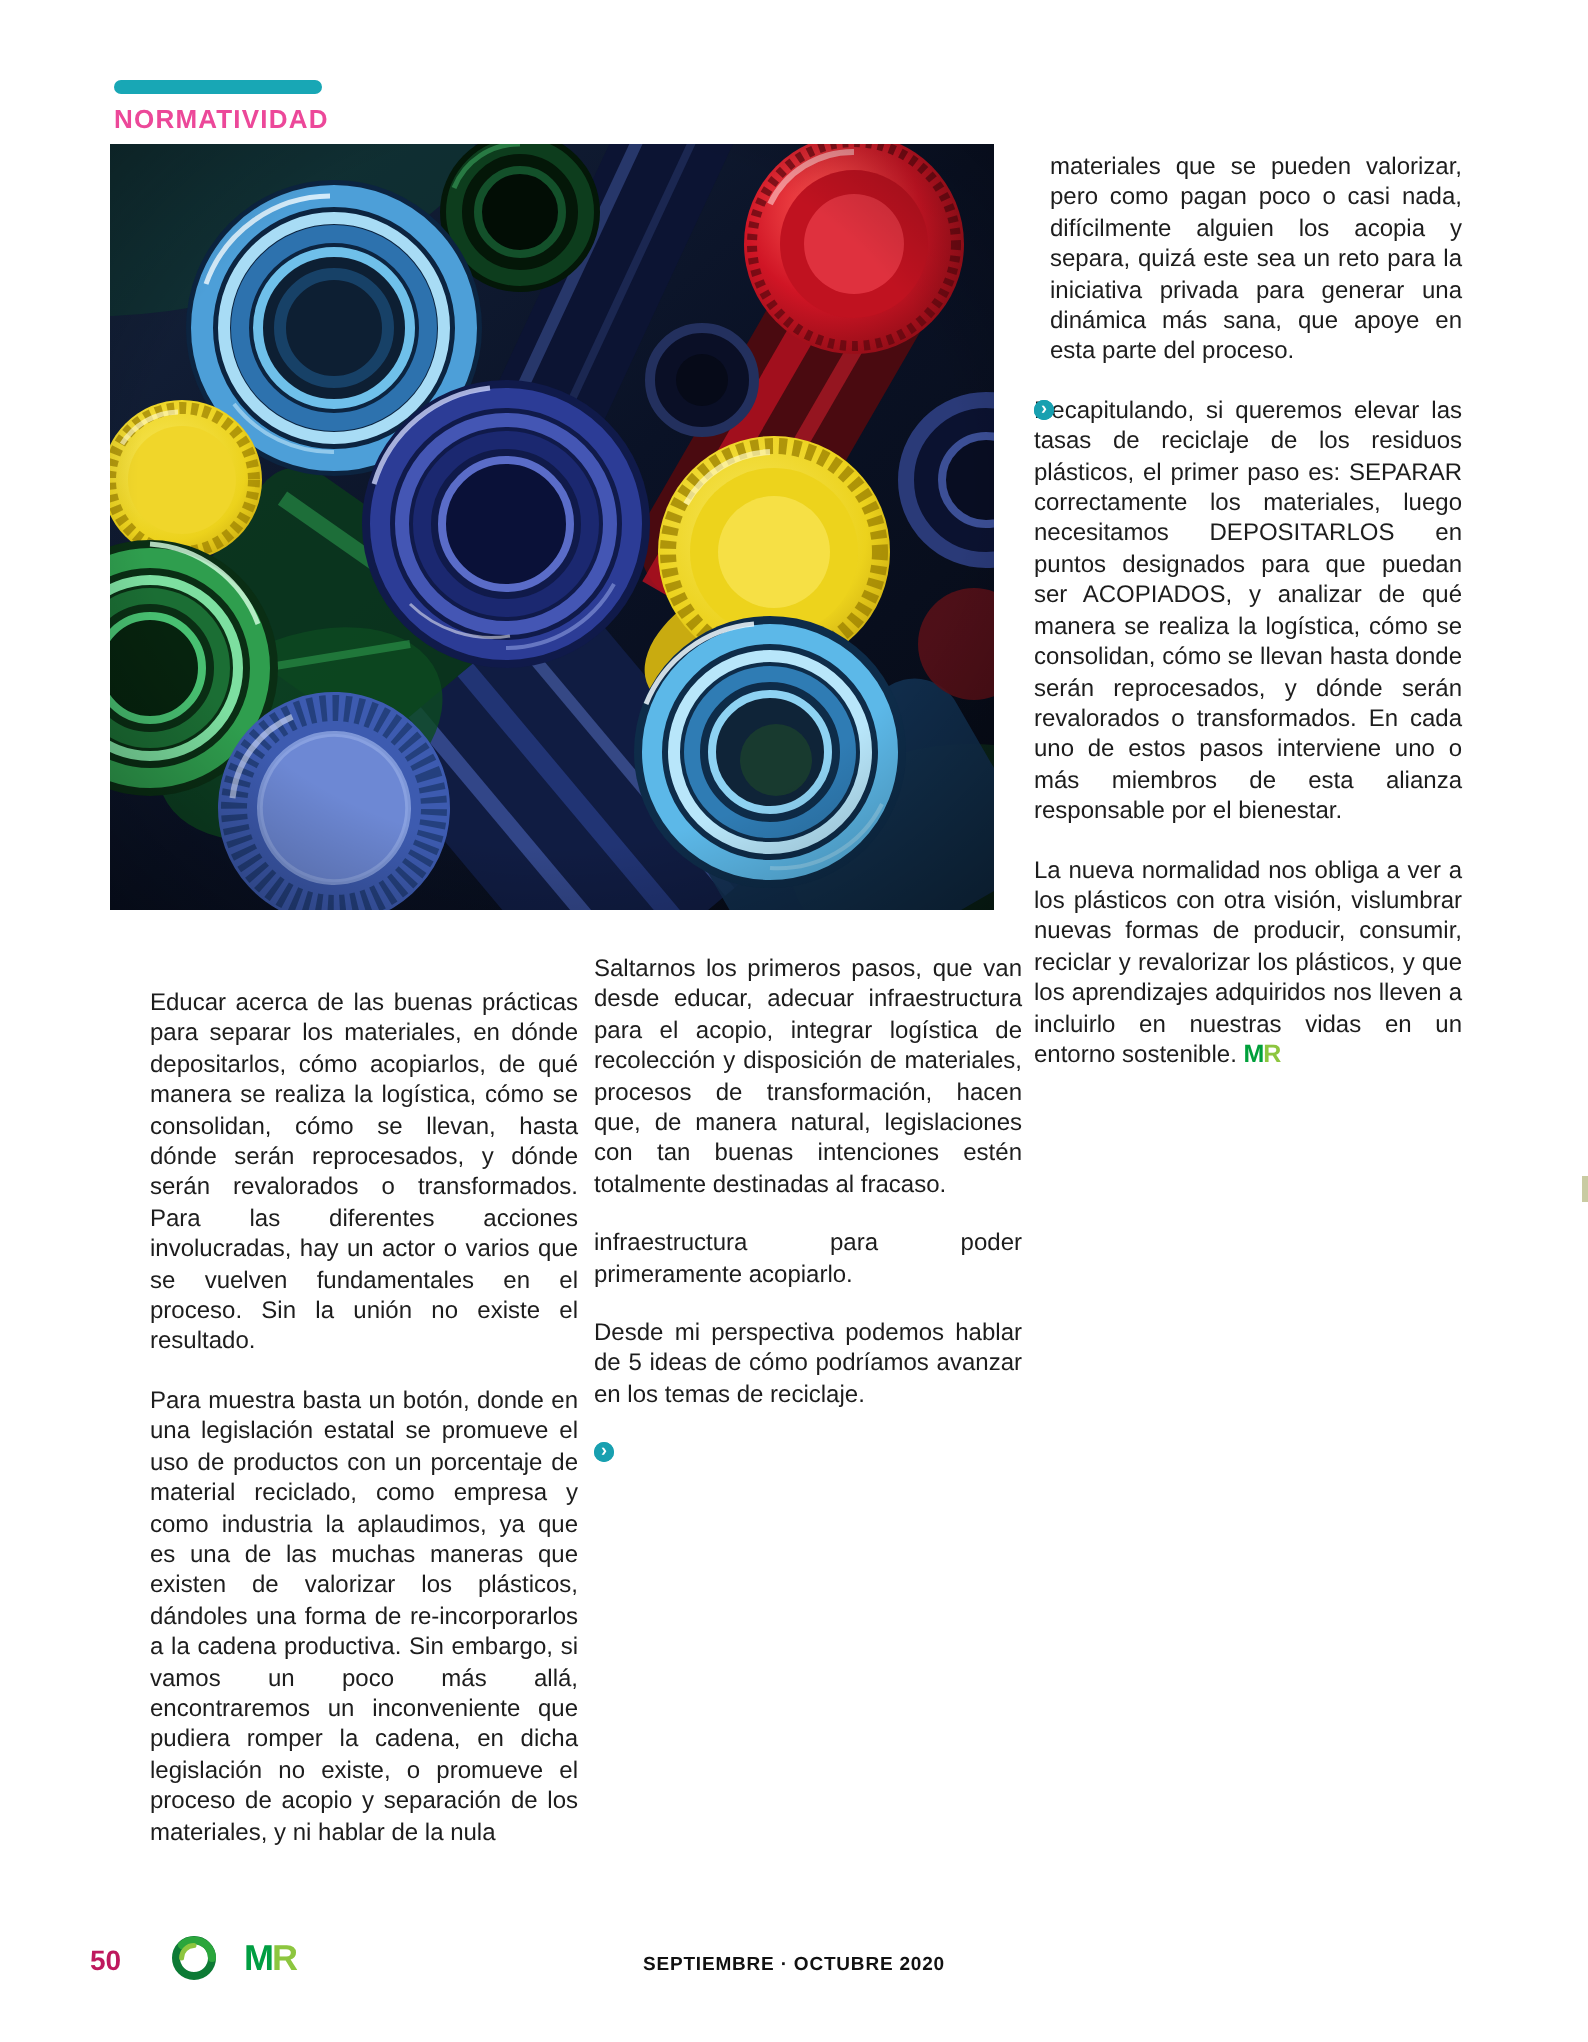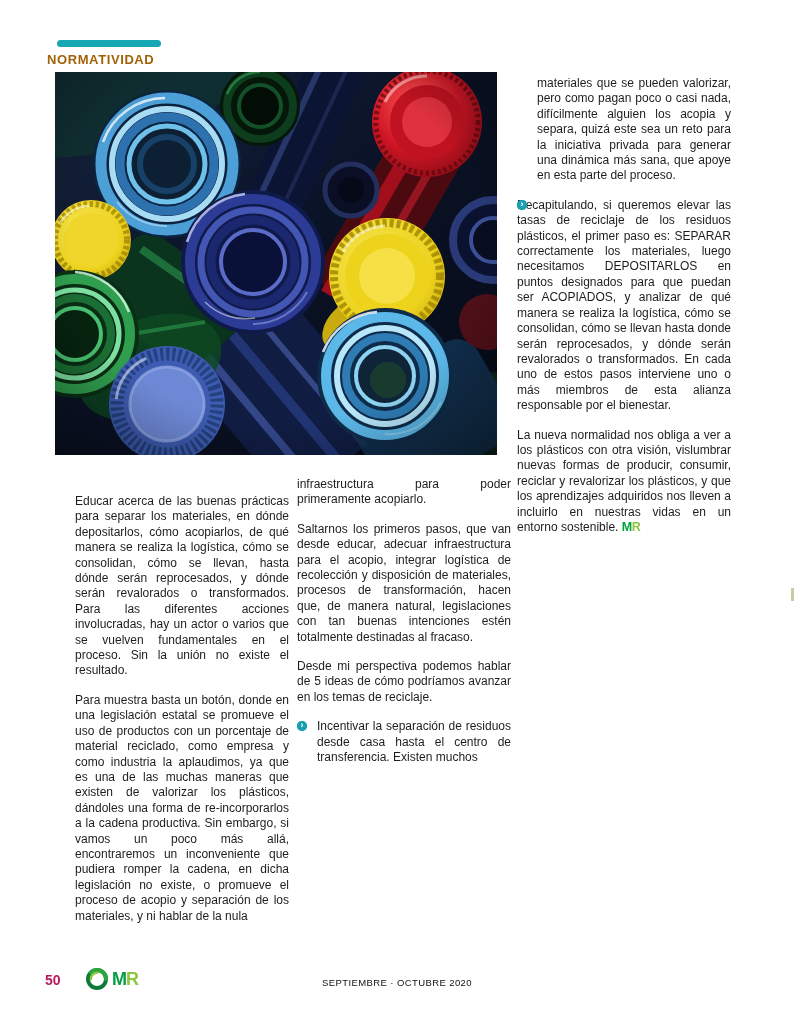--- a/index.html
+++ b/index.html
@@ -3,50 +3,50 @@
 <meta charset="utf-8">
 <style>
   html,body{margin:0;padding:0;background:#e8e8e8;}
   .page{
     position:relative;width:794px;height:1021px;background:#ffffff;
     margin:0 auto;overflow:hidden;
     font-family:"Liberation Sans", sans-serif;color:#1c1c1c;
   }
   
   .kicker-bar{position:absolute;left:57px;top:40px;width:104px;height:7px;border-radius:4px;background:#18a7b5;}
-  .kicker-label{position:absolute;left:47px;top:52px;font-size:13px;font-weight:bold;letter-spacing:.6px;color:#a16207;}
+  .kicker-label{position:absolute;left:57px;top:52px;font-size:13px;font-weight:bold;letter-spacing:.6px;color:#ec4899;}
   
   .photo{position:absolute;left:55px;top:72px;width:442px;height:383px;overflow:hidden;background:#070b14;}
   .photo svg{display:block;}
   
   .col{position:absolute;width:214px;font-size:12px;line-height:15.4px;text-align:justify;color:#1d1d1d;}
   #col1{left:75px;top:494px;}
   #col2{left:297px;top:477px;}
   #col3{left:517px;top:76px;}
   .para{margin:0 0 14px 0;}
-  .cont-indent{margin-left:20px;}
+  .cont-indent{margin-left:8px;}
   .blist{list-style:none;margin:0;padding:0;}
   .bullet{position:relative;padding-left:20px;margin:0 0 14px 0;}
   .marker{
     position:absolute;left:0;top:2px;width:10px;height:10px;border-radius:50%;
     background:#18a0b0;color:#fff;font-size:9px;line-height:9px;text-align:center;
     font-weight:bold;
   }
   .endmark{font-weight:bold;font-size:12.5px;letter-spacing:-0.5px;white-space:nowrap;}
   .endmark .m{color:#00a03b;}
   .endmark .r{color:#8dc63f;}
   
   .edge-tick{position:absolute;right:0;top:588px;width:3px;height:13px;background:#c9cba2;}
   
   .folio{position:absolute;left:45px;top:972px;font-size:14px;font-weight:bold;color:#be185d;}
   .footer-logo{position:absolute;left:84px;top:966px;display:flex;align-items:center;}
-  .footer-logo .letters{font-weight:bold;font-size:18px;letter-spacing:-1px;margin-left:2px;text-align:center;}
+  .footer-logo .letters{font-weight:bold;font-size:18px;letter-spacing:-1px;margin-left:12px;text-align:center;}
   .footer-logo .lm{color:#019e42;}
   .footer-logo .lr{color:#8dc63f;}
-  .footer-date{position:absolute;left:0;top:977px;width:794px;text-align:center;font-size:9.5px;font-weight:normal;letter-spacing:.4px;color:#111;}
+  .footer-date{position:absolute;left:0;top:977px;width:794px;text-align:center;font-size:9.5px;font-weight:bold;letter-spacing:.4px;color:#111;}
 </style>
 </head>
 <body>
 
 <div class="page">
 
   <div class="kicker-bar"></div>
   <div class="kicker-label">NORMATIVIDAD</div>
 
   <div class="photo">
@@ -194,30 +194,29 @@
       <rect x="0" y="0" width="442" height="383" fill="url(#vig)"></rect>
     </svg>
   </div>
 
   <div class="col" id="col1">
     <p class="para">Educar acerca de las buenas prácticas para separar los materiales, en dónde depositarlos, cómo acopiarlos, de qué manera se realiza la logística, cómo se consolidan, cómo se llevan, hasta dónde serán reprocesados, y dónde serán revalorados o transformados. Para las diferentes acciones involucradas, hay un actor o varios que se vuelven fundamentales en el proceso. Sin la unión no existe el resultado.</p>
     <p class="para">Para muestra basta un botón, donde en una legislación estatal se promueve el uso de productos con un porcentaje de material reciclado, como empresa y como industria la aplaudimos, ya que es una de las muchas maneras que existen de valorizar los plásticos, dándoles una forma de re-incorporarlos a la cadena productiva. Sin embargo, si vamos un poco más allá, encontraremos un inconveniente que pudiera romper la cadena, en dicha legislación no existe, o promueve el proceso de acopio y separación de los materiales, y ni hablar de la nula</p>
   </div>
 
   <div class="col" id="col2">
+    <p class="para">Saltarnos los primeros pasos, que van desde educar, adecuar infraestructura para el acopio, integrar logística de recolección y disposición de materiales, procesos de transformación, hacen que, de manera natural, legislaciones con tan buenas intenciones estén totalmente destinadas al fracaso.</p>
     <p class="para">infraestructura para poder primeramente acopiarlo.</p>
-    <p class="para">Saltarnos los primeros pasos, que van desde educar, adecuar infraestructura para el acopio, integrar logística de recolección y disposición de materiales, procesos de transformación, hacen que, de manera natural, legislaciones con tan buenas intenciones estén totalmente destinadas al fracaso.</p>
     <p class="para">Desde mi perspectiva podemos hablar de 5 ideas de cómo podríamos avanzar en los temas de reciclaje.</p>
     <ul class="blist">
       <li class="bullet">
         <span class="marker">›</span>
       </li>
       <li class="bullet">
         <span class="marker">›</span>
-        <span>Incentivar la separación de residuos desde casa hasta el centro de transferencia. Existen muchos</span>
       </li>
     </ul>
   </div>
 
   <div class="col" id="col3">
     <p class="para cont-indent">materiales que se pueden valorizar, pero como pagan poco o casi nada, difícilmente alguien los acopia y separa, quizá este sea un reto para la iniciativa privada para generar una dinámica más sana, que apoye en esta parte del proceso.</p>
     <ul class="blist">
       <li class="bullet">
         <span class="marker">›</span>
       </li>

